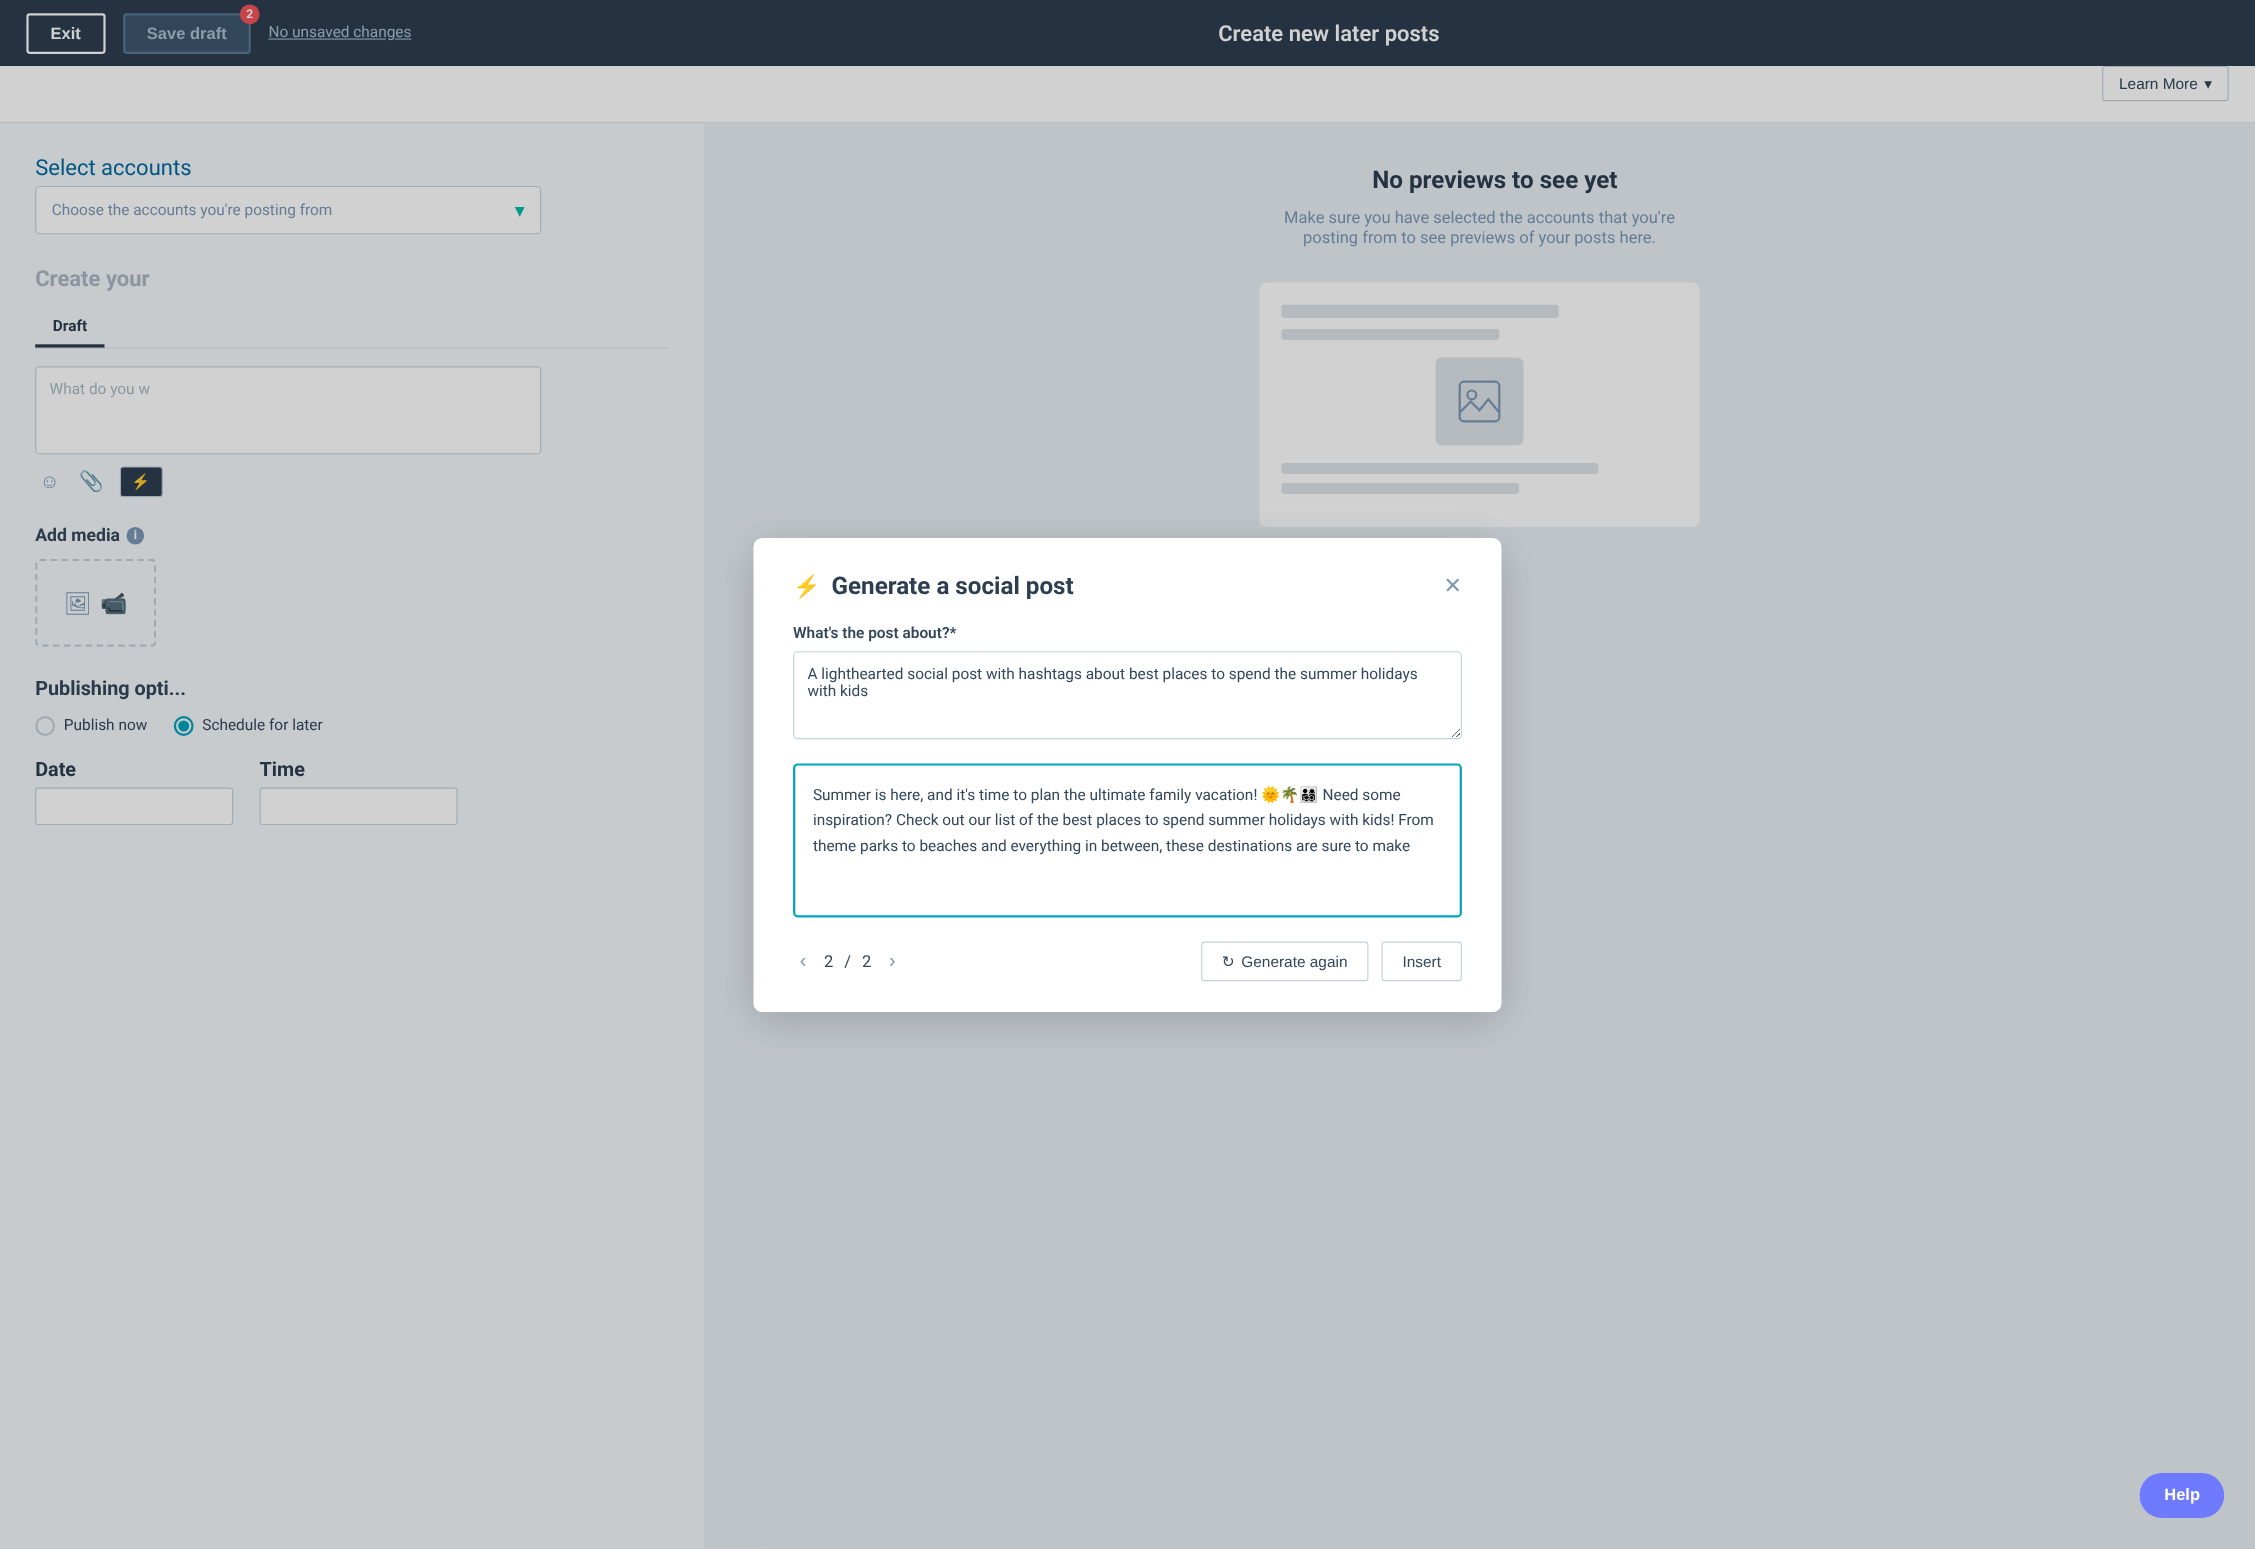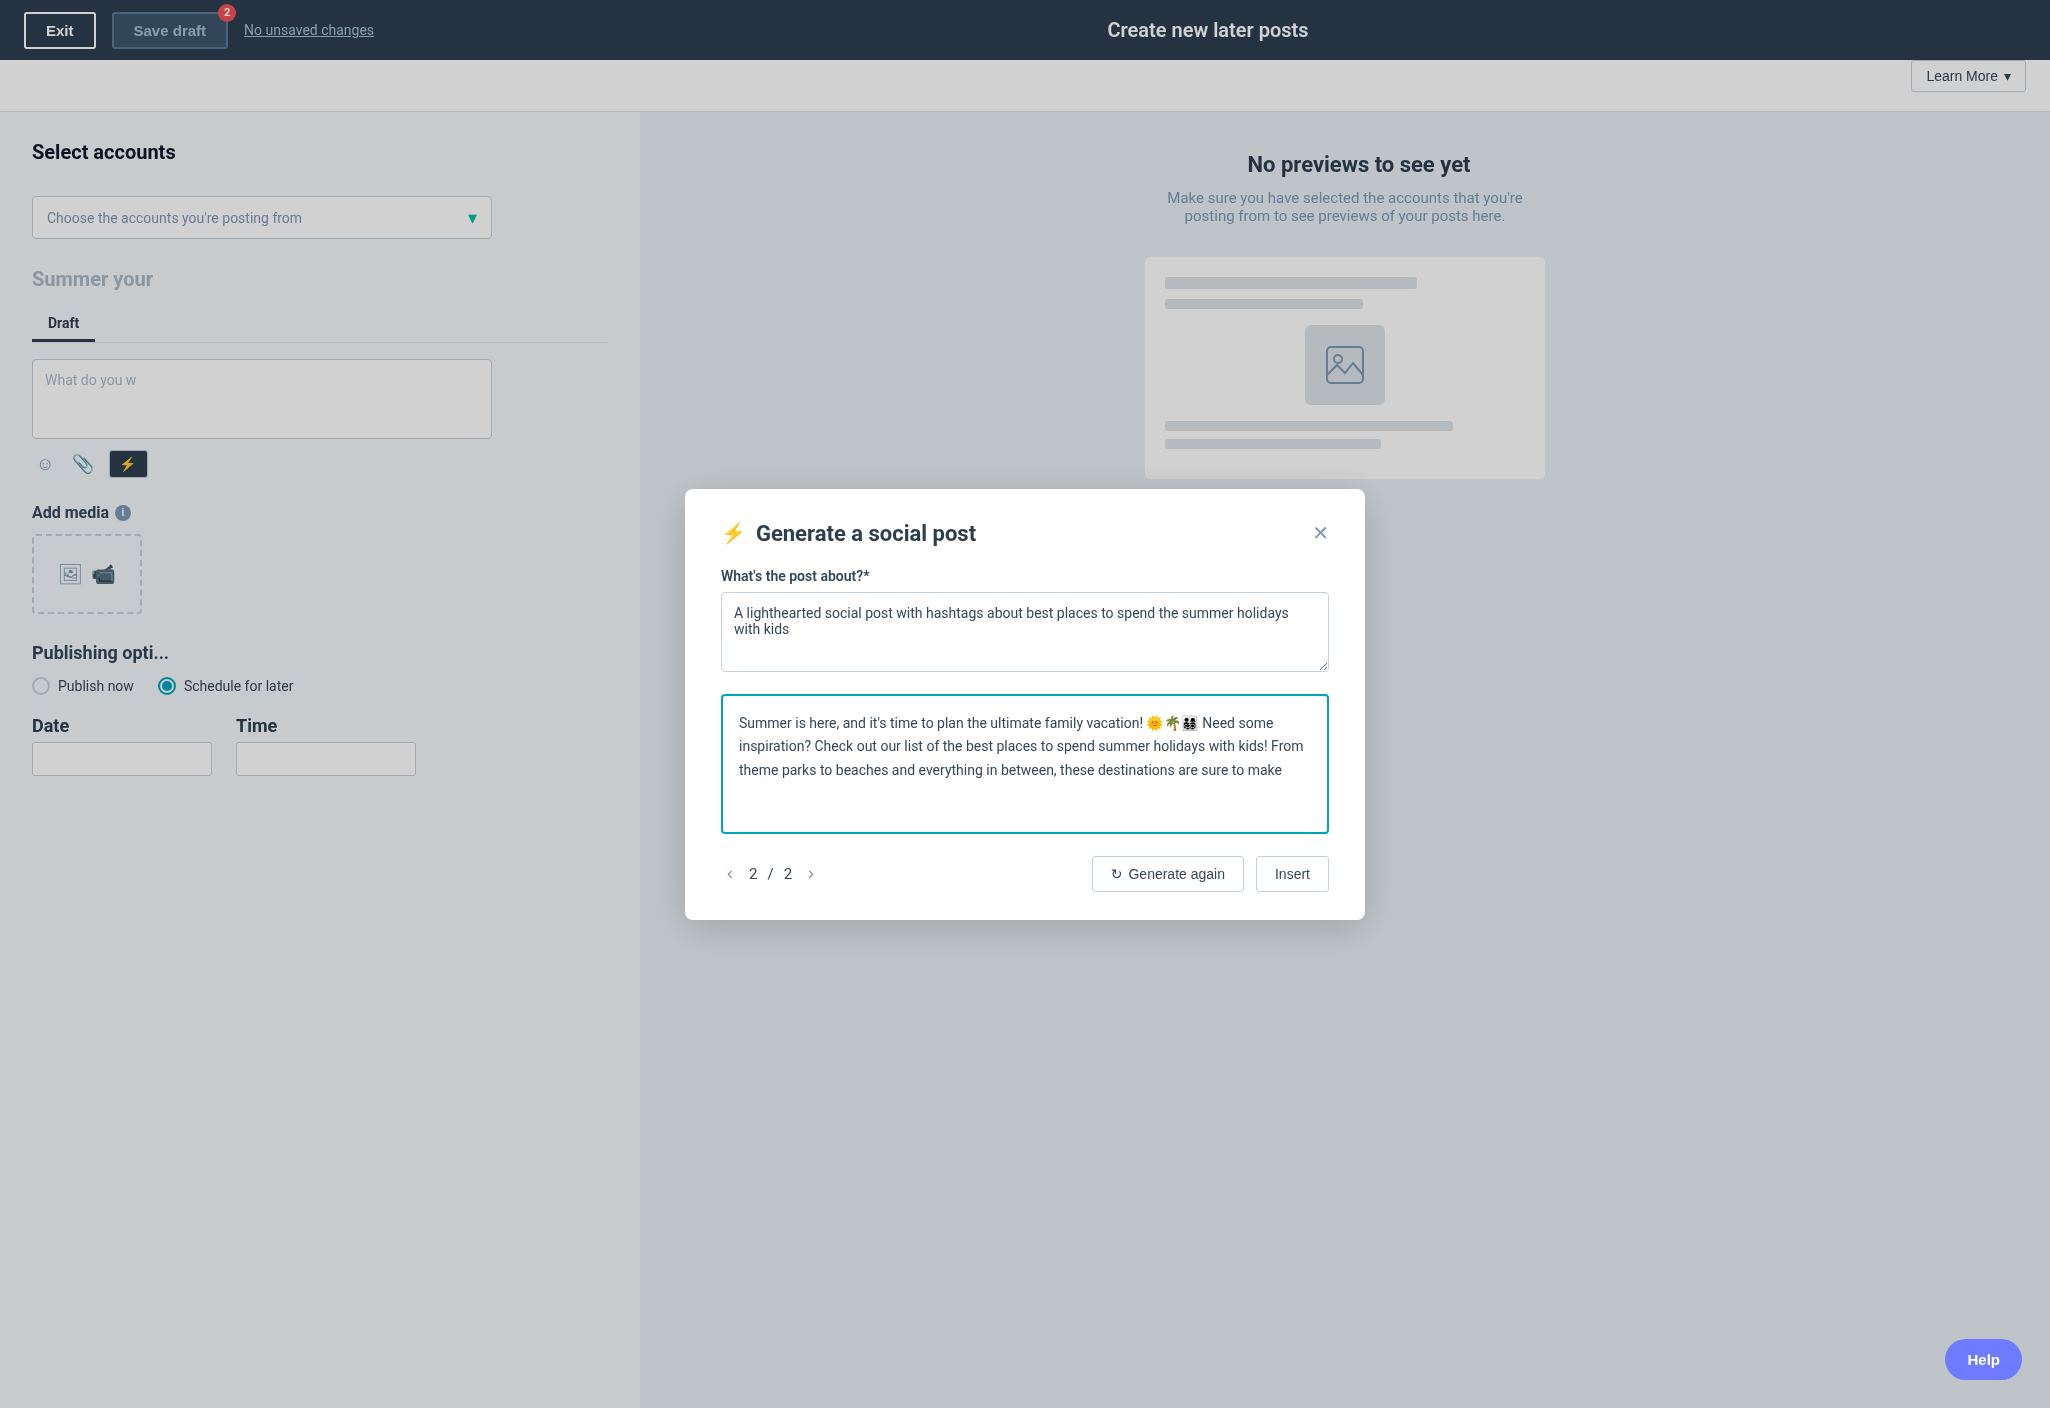--- a/index.html
+++ b/index.html
@@ -118,23 +118,23 @@
 
     
     .left-panel {
       width: 640px;
       padding: 28px 32px;
       overflow-y: auto;
       flex-shrink: 0;
     }
     .section-title {
       font-size: 20px;
-      font-weight: 700;
-      color: #0f172a;
-      margin-bottom: 32px;
+      font-weight: 400;
+      color: #0369a1;
+      margin-bottom: 5px;
     }
     .account-select {
       width: 100%;
       max-width: 460px;
       border: 1px solid #c4d0db;
       border-radius: 4px;
       padding: 10px 14px;
       font-size: 14px;
       color: #7c98b6;
       background: #fff;
@@ -516,21 +516,21 @@
 <div class="main-content">
 
   <div class="left-panel">
     <div class="section-title">Select accounts</div>
     <div class="account-select">
       <span>Choose the accounts you're posting from</span>
       <span class="chevron-down">▾</span>
     </div>
 
     <div class="create-section-title">
-      <span>Summer yo</span><span style="color:#aab8c5;">ur</span>
+      <span>Create yo</span><span style="color:#aab8c5;">ur</span>
     </div>
     <div class="draft-tabs">
       <div class="draft-tab">Draft</div>
     </div>
 
     <div class="post-input-area">
       <span>What do you w</span>
     </div>
     <div class="post-actions">
       <button class="post-action-btn">☺</button>

